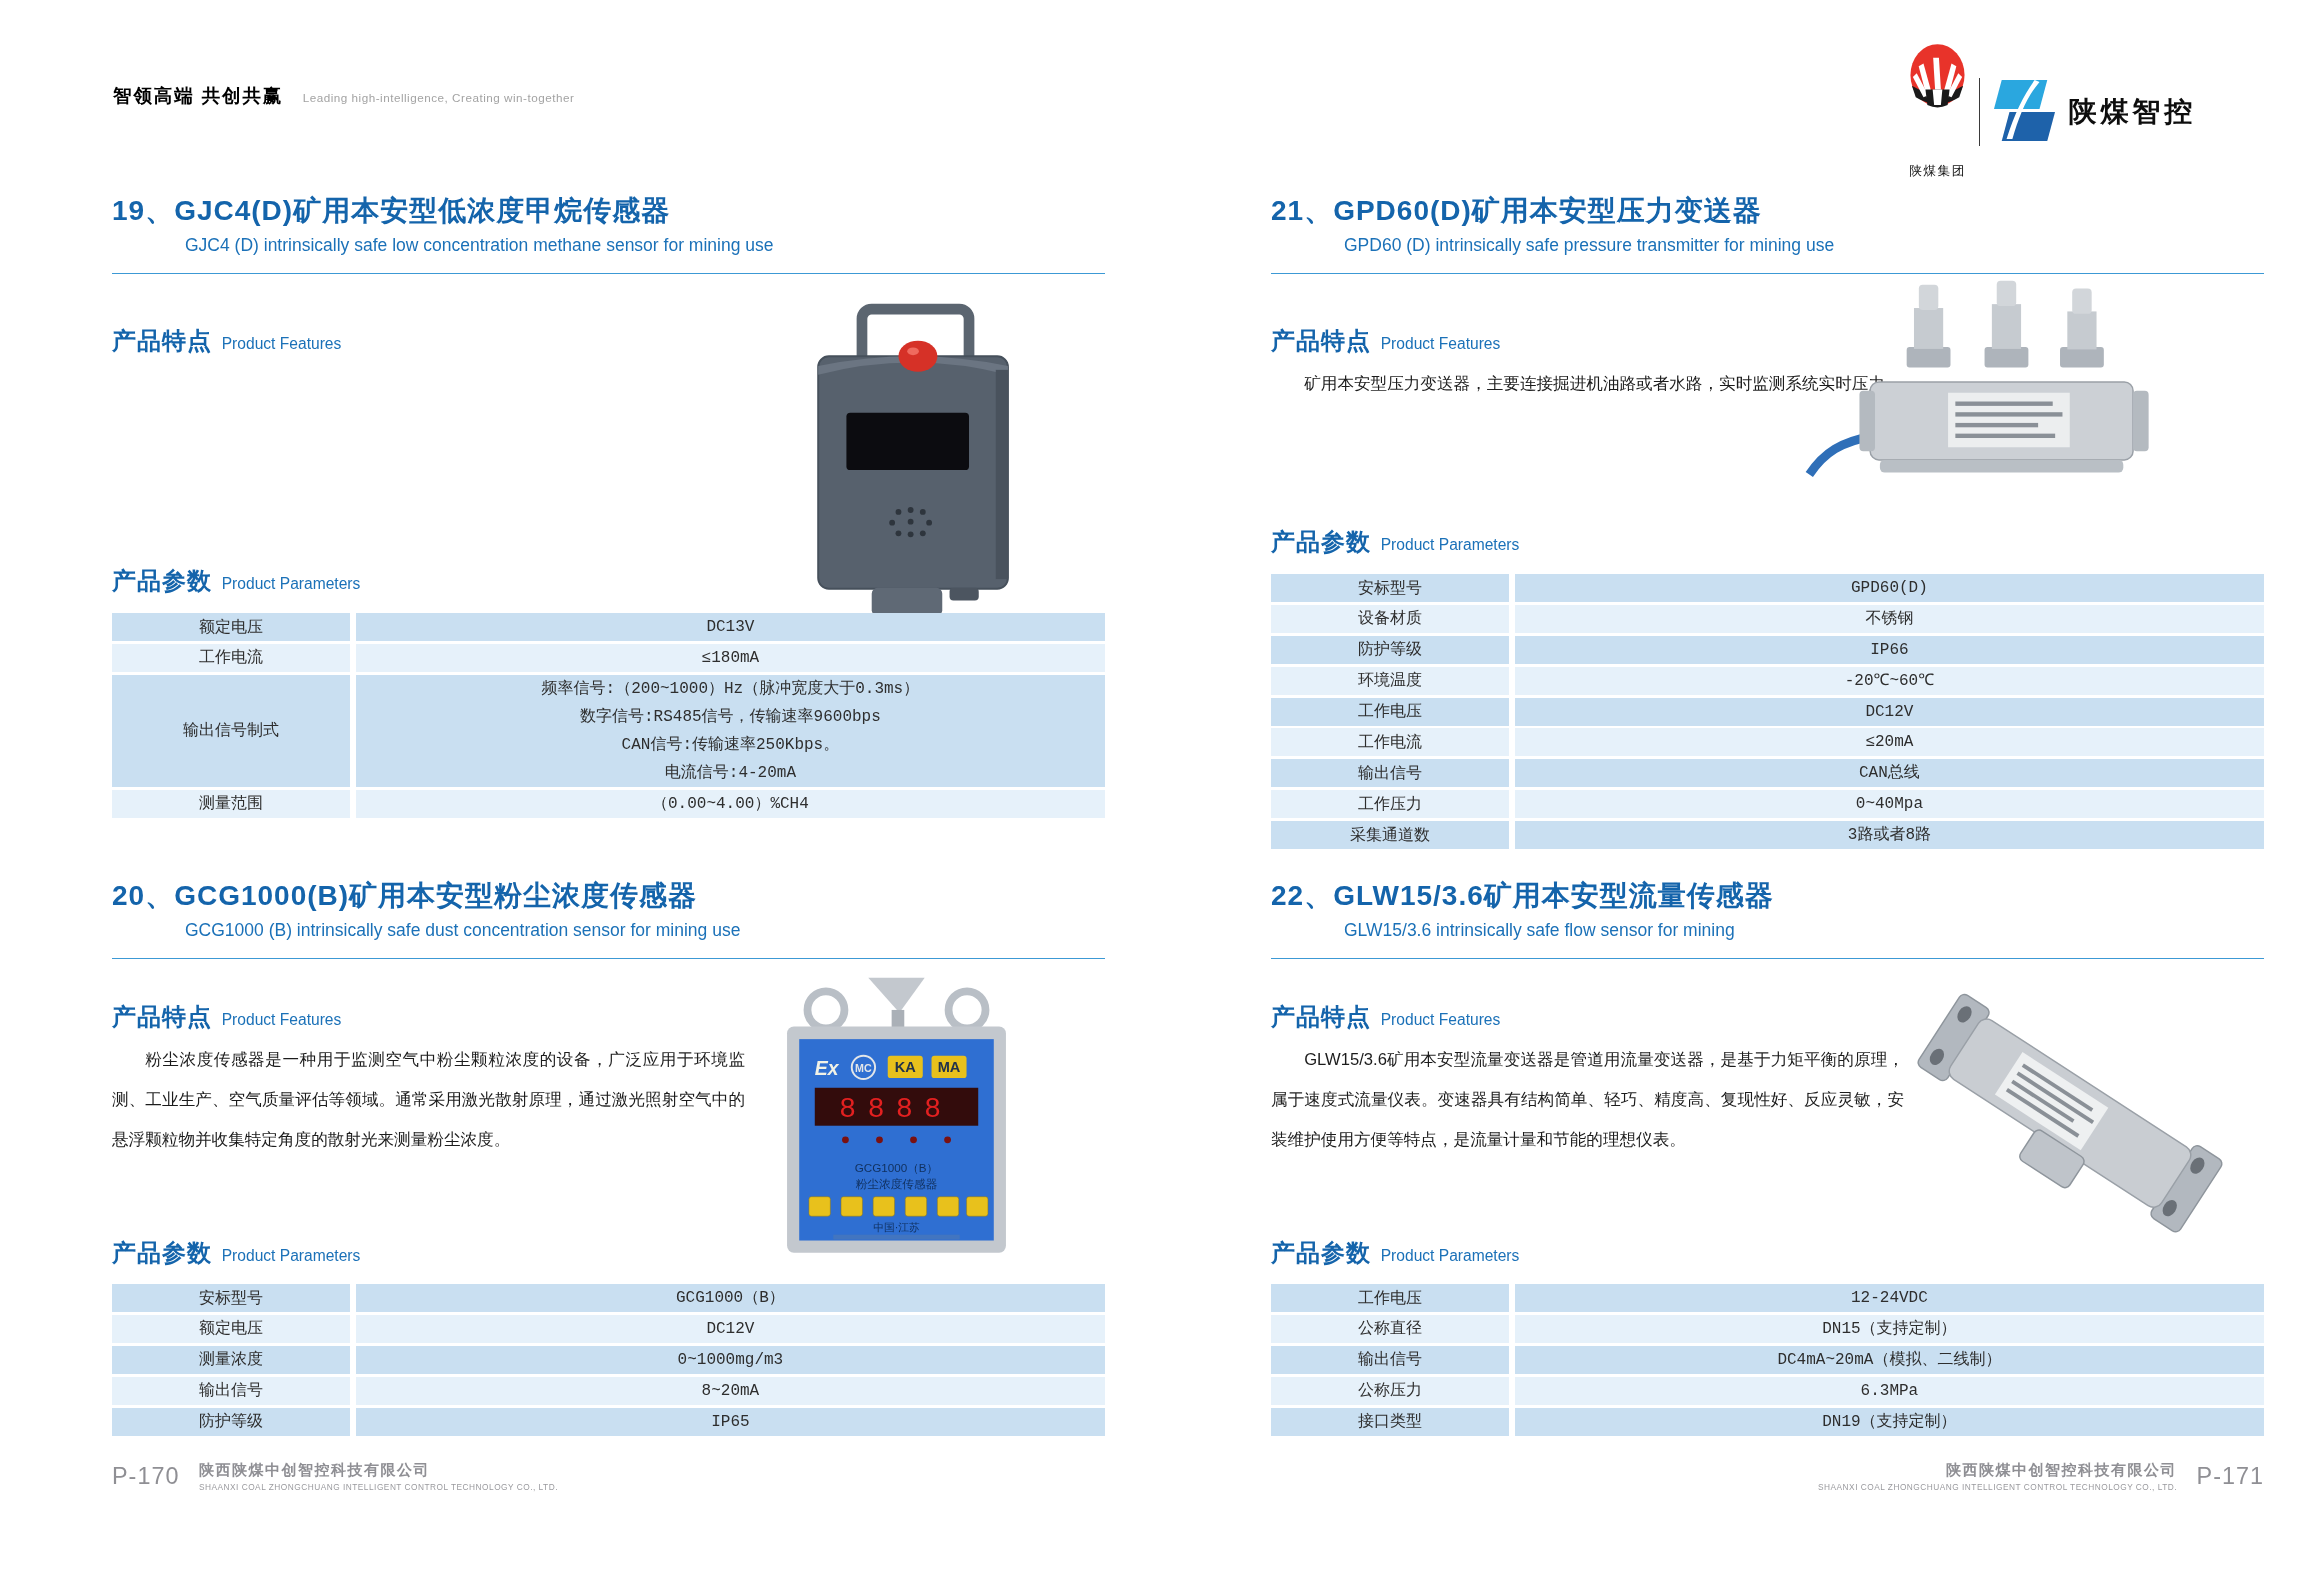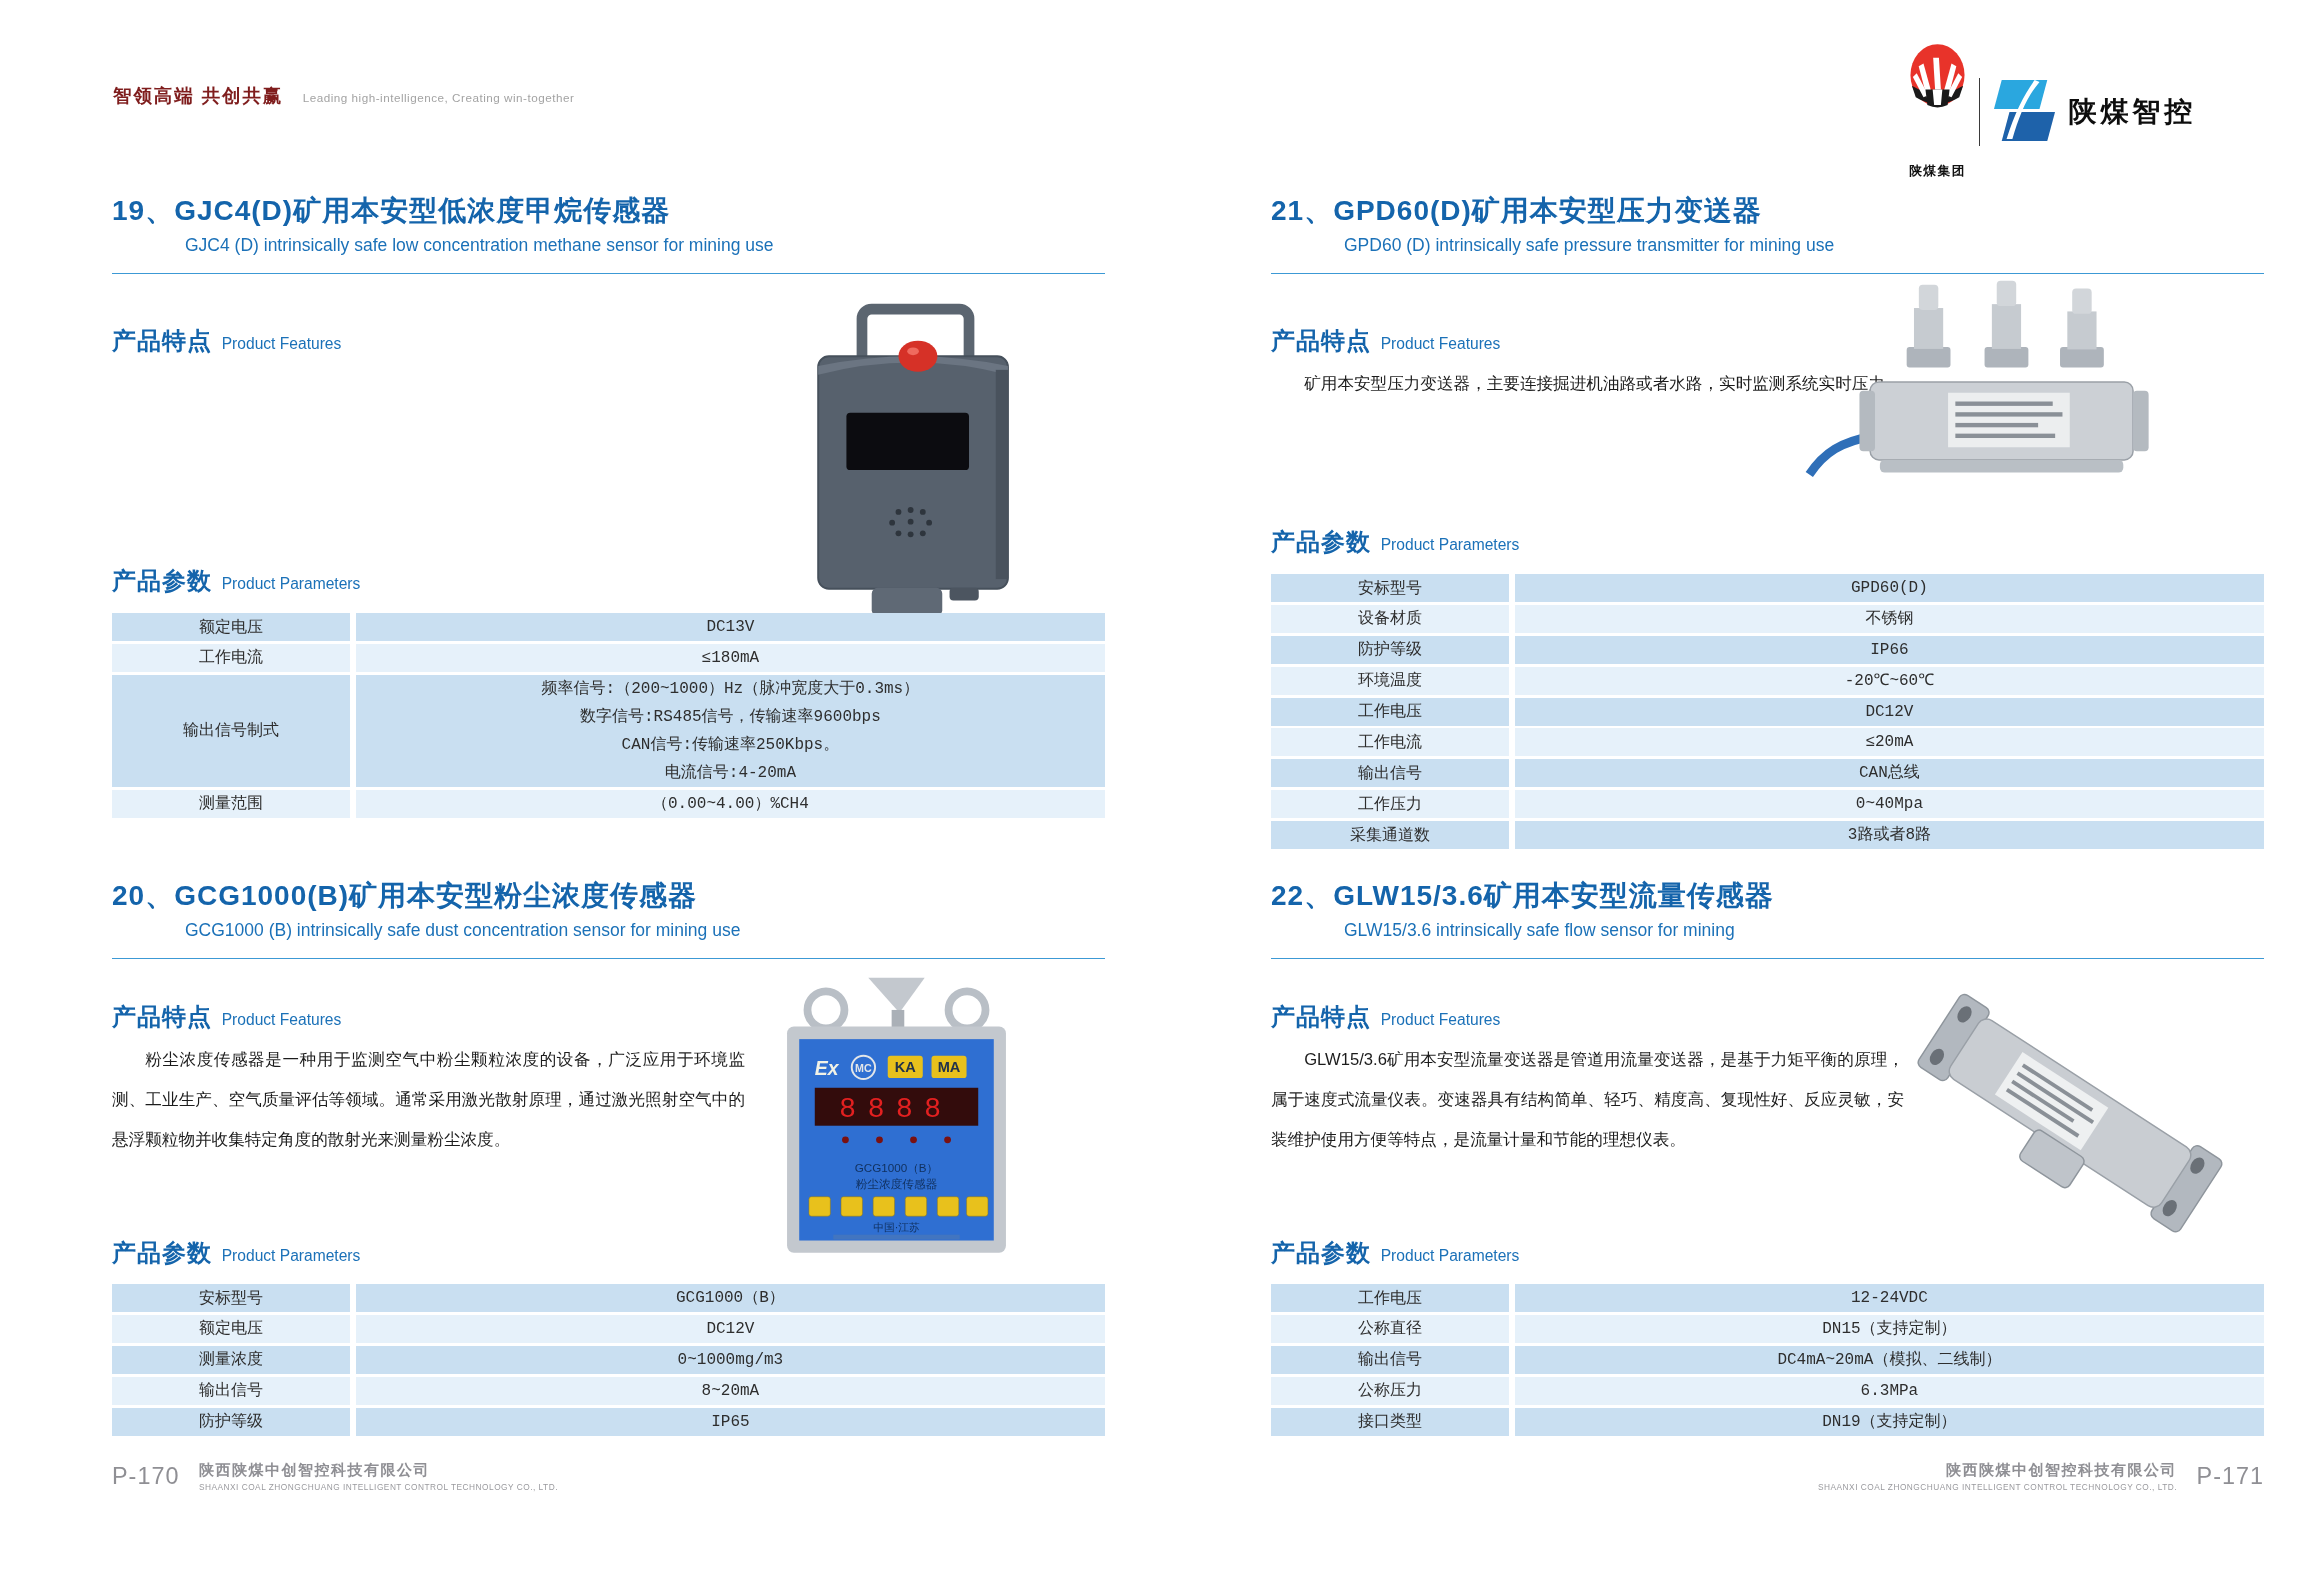--- a/index.html
+++ b/index.html
@@ -3,25 +3,25 @@
 <meta charset="utf-8">
 <style>
   html,body{margin:0;padding:0;}
   body{
     width:2319px;height:1574px;position:relative;background:#ffffff;overflow:hidden;
     font-family:"Liberation Sans", sans-serif;color:#1b1b1b;
   }
   .abs{position:absolute;}
   
   .slogan{left:113px;top:83px;display:flex;align-items:baseline;gap:19.5px;}
-  .slogan-cn{font-size:18.5px;color:#7f1d1d;letter-spacing:1.9px;font-weight:600;}
+  .slogan-cn{font-size:18.5px;color:#000000;letter-spacing:1.9px;font-weight:600;}
   .slogan-en{font-size:11.7px;color:#a3a3a3;letter-spacing:0.5px;}
   .logo-block{left:1909px;top:63px;width:360px;height:97px;display:flex;align-items:center;gap:12.7px;}
   .logo-col{display:flex;flex-direction:column;align-items:center;gap:2.9px;}
-  .logo-caption{font-size:12.7px;font-weight:700;color:#111;letter-spacing:1.5px;margin-top:48px;}
+  .logo-caption{font-size:12.7px;font-weight:400;color:#111;letter-spacing:1.5px;margin-top:48px;}
   .logo-divider{width:1.5px;height:68px;background:#3a3a3a;}
   .brand-name{font-size:28px;font-weight:900;color:#0d0d0d;letter-spacing:3.9px;}
   
   .page{position:absolute;top:0;width:993px;height:1574px;}
   #page-left{left:112px;}
   #page-right{left:1271px;}
   
   .sec-head{position:absolute;width:993px;}
   .sec-title{font-size:28px;font-weight:800;color:#1464ab;letter-spacing:1px;}
   .sec-sub{font-size:17.5px;color:#1b71b8;margin-top:5px;margin-left:73px;font-weight:500;}

